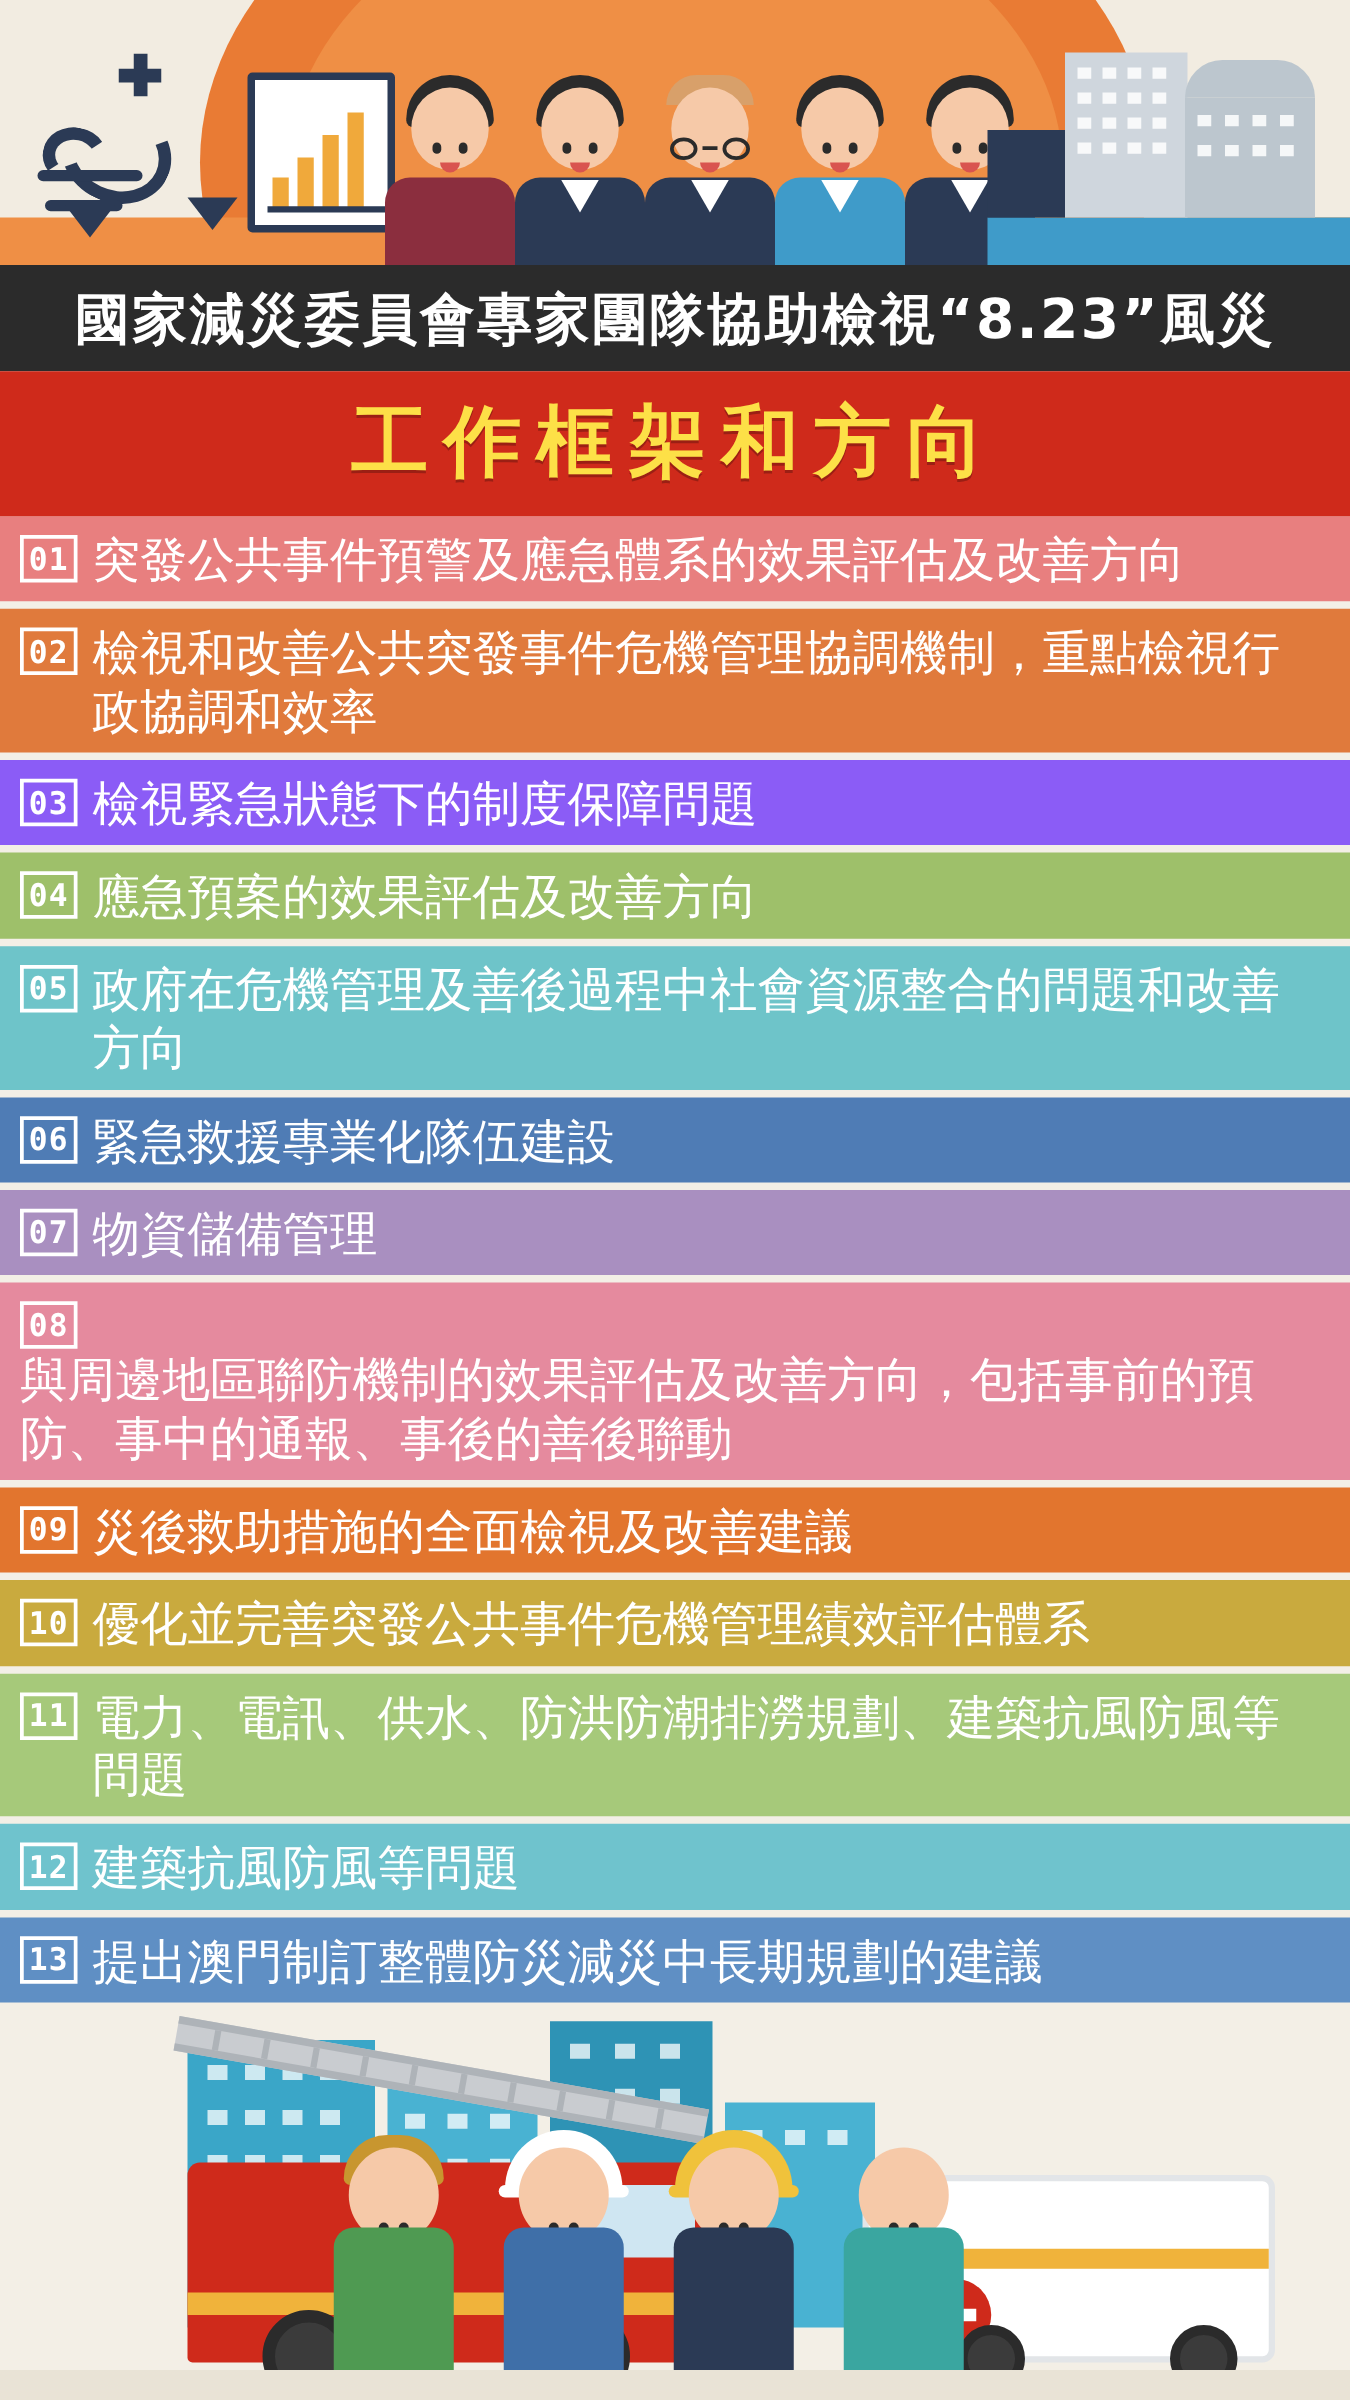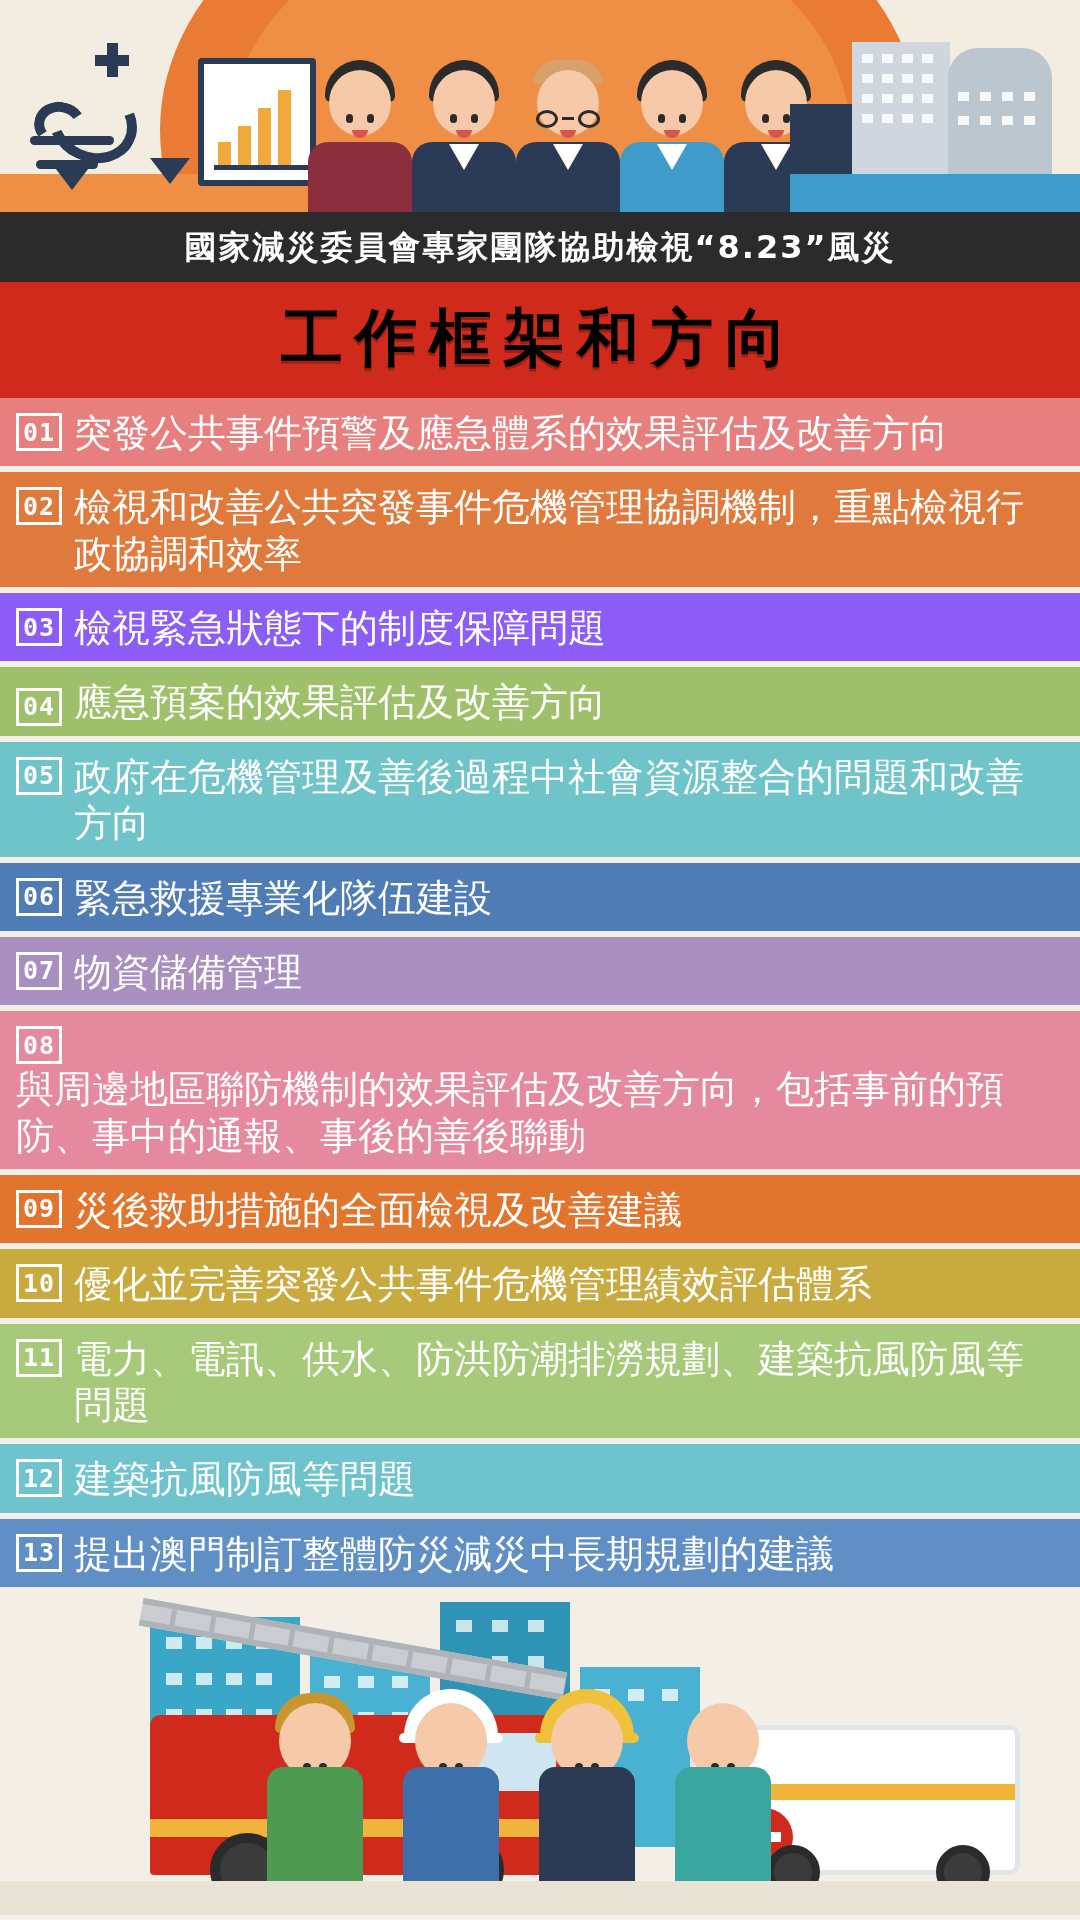--- a/index.html
+++ b/index.html
@@ -132,26 +132,26 @@
   .bC { right: 228px; width: 62px; height: 70px; background: #2b3a55; }
   .win { position: absolute; width: 11px; height: 9px; background: #ffffff; opacity: .85; }
   .dome { position: absolute; right: 28px; bottom: 134px; width: 104px; height: 30px;
           border-radius: 52px 52px 0 0; background: #bcc6ce; }
   .water { position: absolute; left: 0; bottom: 0; width: 290px; height: 38px; background: #3f9bc9; }
 
   
   .title-block { position: relative; width: 1080px; }
   .title-top {
     background: #2b2b2b; color: #ffffff;
-    font-size: 32px; font-weight: bold; letter-spacing: 2px;
+    font-size: 44px; font-weight: bold; letter-spacing: 2px;
     text-align: center; padding: 14px 0 12px;
     font-family: "DejaVu Sans", sans-serif;
   }
   .title-main {
-    background: #cf2a1b; color: #000000;
+    background: #cf2a1b; color: #fde047;
     font-size: 62px; font-weight: bold; letter-spacing: 12px;
     text-align: center; padding: 14px 0 18px;
     text-shadow: 0 3px 0 rgba(0,0,0,.25);
     font-family: "DejaVu Sans", sans-serif;
   }
 
   
   .rows { width: 1080px; background: #f3efe6; padding-bottom: 4px; }
   .row {
     display: flex; align-items: flex-start;
@@ -373,21 +373,21 @@
         <div class="row-text">突發公共事件預警及應急體系的效果評估及改善方向</div>
       </div>
       <div class="row" style="background: rgb(224, 122, 60);">
         <div class="num">02</div>
         <div class="row-text">檢視和改善公共突發事件危機管理協調機制，重點檢視行政協調和效率</div>
       </div>
       <div class="row" style="background: #8b5cf6;">
         <div class="num">03</div>
         <div class="row-text">檢視緊急狀態下的制度保障問題</div>
       </div>
-      <div class="row" style="background: rgb(158, 192, 106); align-items: flex-end;">
+      <div class="row" style="background: rgb(158, 192, 106);">
         <div class="num">04</div>
         <div class="row-text">應急預案的效果評估及改善方向</div>
       </div>
       <div class="row" style="background: rgb(110, 196, 201);">
         <div class="num">05</div>
         <div class="row-text">政府在危機管理及善後過程中社會資源整合的問題和改善方向</div>
       </div>
       <div class="row" style="background: rgb(79, 124, 181);">
         <div class="num">06</div>
         <div class="row-text">緊急救援專業化隊伍建設</div>

